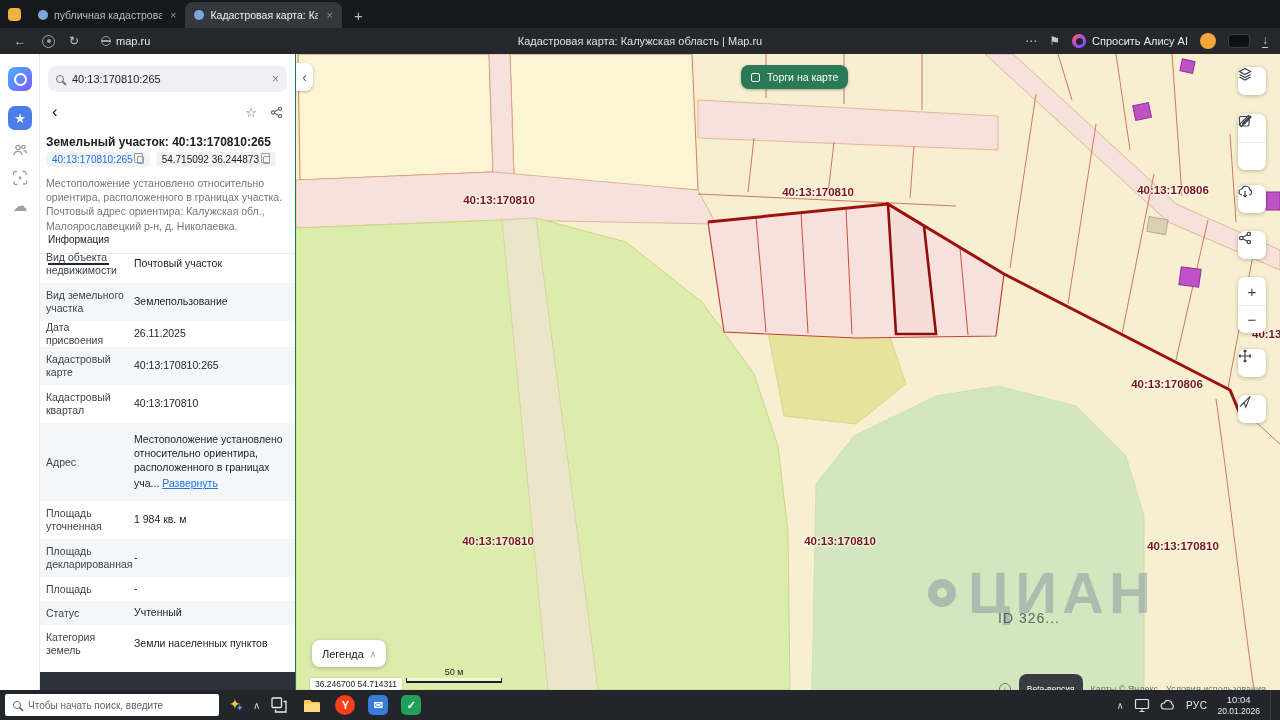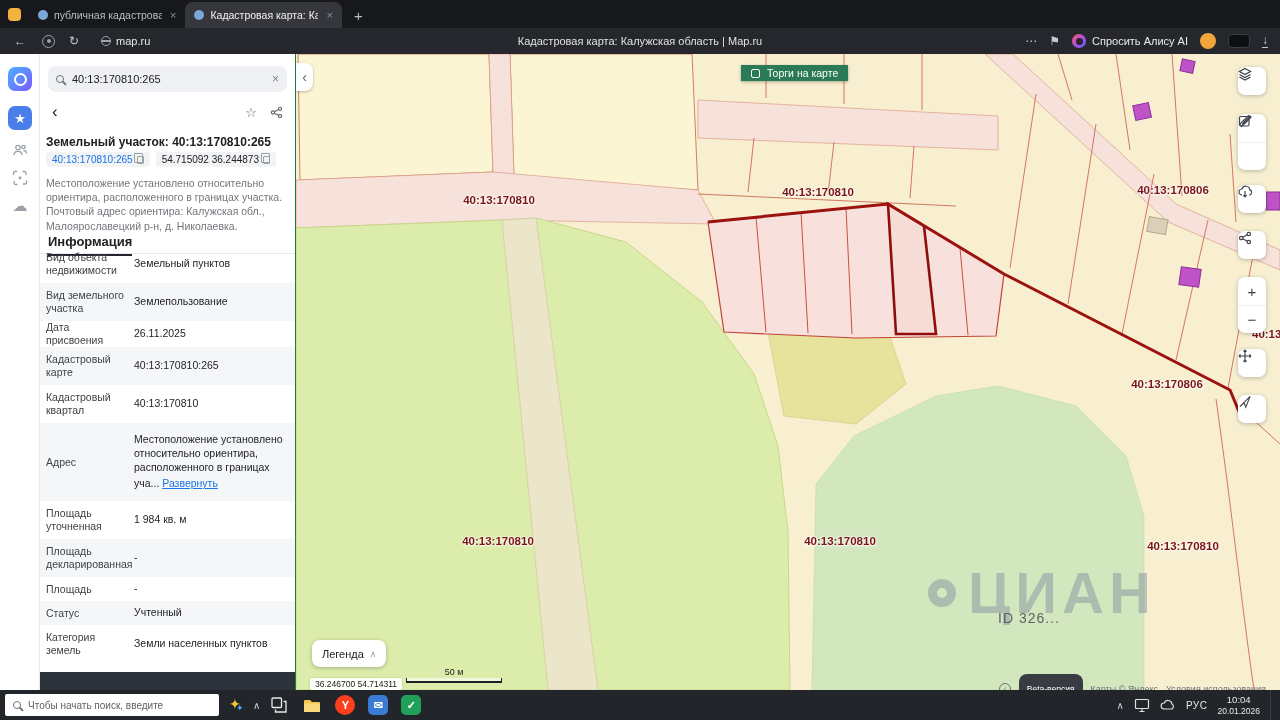--- a/index.html
+++ b/index.html
@@ -52,38 +52,38 @@
 .staric{position:absolute;right:38px;top:5px;font-size:13px;color:#5f6368}
 .shareic{position:absolute;right:12px;top:5px}
 .ptitle{position:absolute;left:6px;top:81px;right:4px;font-size:12px;font-weight:bold;color:#202124;white-space:nowrap}
 .pchips{position:absolute;left:6px;top:98px;display:flex;gap:6px;align-items:center}
 .chip{display:inline-flex;align-items:center;background:#f1f3f4;border-radius:4px;padding:2px 6px;font-size:10px;color:#202124;gap:4px}
 .chip.blue{color:#1a73e8}
 .cpy{position:relative;width:7px;height:8px;border:1px solid #9aa0a6;border-radius:1px;display:inline-block}
 .cpy::before{content:"";position:absolute;left:-3.2px;top:-3.2px;width:7px;height:8px;border:1px solid #9aa0a6;border-radius:1px}
 .pdesc{position:absolute;left:6px;top:122px;right:6px;font-size:10.5px;line-height:1.35;color:#73777c}
 .ptabs{position:absolute;left:0;top:178px;right:0;height:22px;border-bottom:1px solid #e8eaed}
-.ptab-active{position:absolute;left:8px;top:2px;font-size:13px;font-weight:bold;color:#202124;padding-bottom:5px;border-bottom:2px solid #23262b}
+.ptab-active{position:absolute;left:8px;top:2px;font-size:10px;font-weight:normal;color:#202124;padding-bottom:18px;border-bottom:2px solid #23262b}
 .rows{position:absolute;left:0;top:191px;right:0}
 .row{display:flex;align-items:center;padding:0 6px;min-height:38px;font-size:10.5px}
 .row:nth-child(even){background:#f5f6f8}
 .row.h24{min-height:24px}
 .row.h78{min-height:78px}
 .rlab{width:88px;padding-right:6px;color:#3f4347;line-height:1.25}
 .rval{flex:1;color:#1c1e21;line-height:1.3}
 .rlink{color:#1a73e8;text-decoration:underline;display:inline-block;margin-top:3px}
 .panel-footer{position:absolute;left:0;top:618px;right:0;height:18px;background:#2e323a}
 
 
 #mapwrap{position:absolute;left:296px;top:54px;width:984px;height:636px;overflow:hidden;background:#f7efd0;cursor:grab}
 #mapwrap svg{position:absolute;left:0;top:0}
 .maplabel{position:absolute;transform:translate(-50%,-50%);color:#7a1414;font-weight:bold;font-size:11.5px;white-space:nowrap;text-shadow:0 0 2px #fff,0 0 2px #fff,0 1px 3px #fff}
 .maplabel.clip{transform:none}
 .collapse{position:absolute;left:0;top:9px;width:17px;height:28px;background:#fff;border-radius:0 8px 8px 0;box-shadow:0 1px 3px rgba(0,0,0,.25);display:flex;align-items:center;justify-content:center;color:#5f6368;font-size:14px}
-.torgi{position:absolute;left:445px;top:11px;height:16px;background:#2a7a57;border-radius:0;display:flex;align-items:center;gap:7px;padding:0 10px;color:#fff;font-size:10.5px;box-shadow:0 1px 3px rgba(0,0,0,.3)}
+.torgi{position:absolute;left:445px;top:11px;height:24px;background:#2a7a57;border-radius:8px;display:flex;align-items:center;gap:7px;padding:0 10px;color:#fff;font-size:10.5px;box-shadow:0 1px 3px rgba(0,0,0,.3)}
 .torgi .sq{width:9px;height:9px;border:1.5px solid #fff;border-radius:2px}
 .tbtn{position:absolute;right:14px;width:28px;height:28px;background:#fff;border-radius:7px;box-shadow:0 1px 4px rgba(0,0,0,.25);display:flex;align-items:center;justify-content:center;color:#3c4043}
 .tgroup{position:absolute;right:14px;width:28px;background:#fff;border-radius:7px;box-shadow:0 1px 4px rgba(0,0,0,.25)}
 .gbtn{width:28px;height:28px;display:flex;align-items:center;justify-content:center;color:#3c4043;font-size:15px}
 .gbtn + .gbtn{border-top:1px solid #eceef0}
 .legend{position:absolute;left:16px;top:586px;height:27px;background:#fff;border-radius:8px;box-shadow:0 1px 4px rgba(0,0,0,.25);display:flex;align-items:center;gap:6px;padding:0 10px;font-size:11px;color:#202124}
 .legend .chev{color:#9aa0a6;font-size:9px}
 .coordchip{position:absolute;left:14px;top:624px;background:rgba(255,255,255,.92);border-radius:2px;padding:1px 5px;font-size:8.5px;color:#202124;box-shadow:0 0 2px rgba(0,0,0,.2)}
 .scale{position:absolute;left:110px;top:613px;width:96px;text-align:center;font-size:9px;color:#1c1e21}
 .scalebar{margin-top:1px;height:5px;border-left:1.5px solid #1c1e21;border-right:1.5px solid #1c1e21;border-bottom:2px solid #1c1e21;background:rgba(255,255,255,.6)}
@@ -201,21 +201,21 @@
       <span class="cpy"></span>
     </span>
   </div>
   <div class="pdesc">Местоположение установлено относительно ориентира, расположенного в границах участка. Почтовый адрес ориентира: Калужская обл., Малоярославецкий р-н, д. Николаевка.</div>
   <div class="ptabs">
     <span class="ptab-active">Информация</span>
   </div>
   <div class="rows">
     <div class="row">
       <div class="rlab">Вид объекта недвижимости</div>
-      <div class="rval">Земельный пунктов</div>
+      <div class="rval">Почтовый участок</div>
     </div>
     <div class="row">
       <div class="rlab">Вид земельного участка</div>
       <div class="rval">Землепользование</div>
     </div>
     <div class="row h24">
       <div class="rlab">Дата присвоения</div>
       <div class="rval">26.11.2025</div>
     </div>
     <div class="row">

